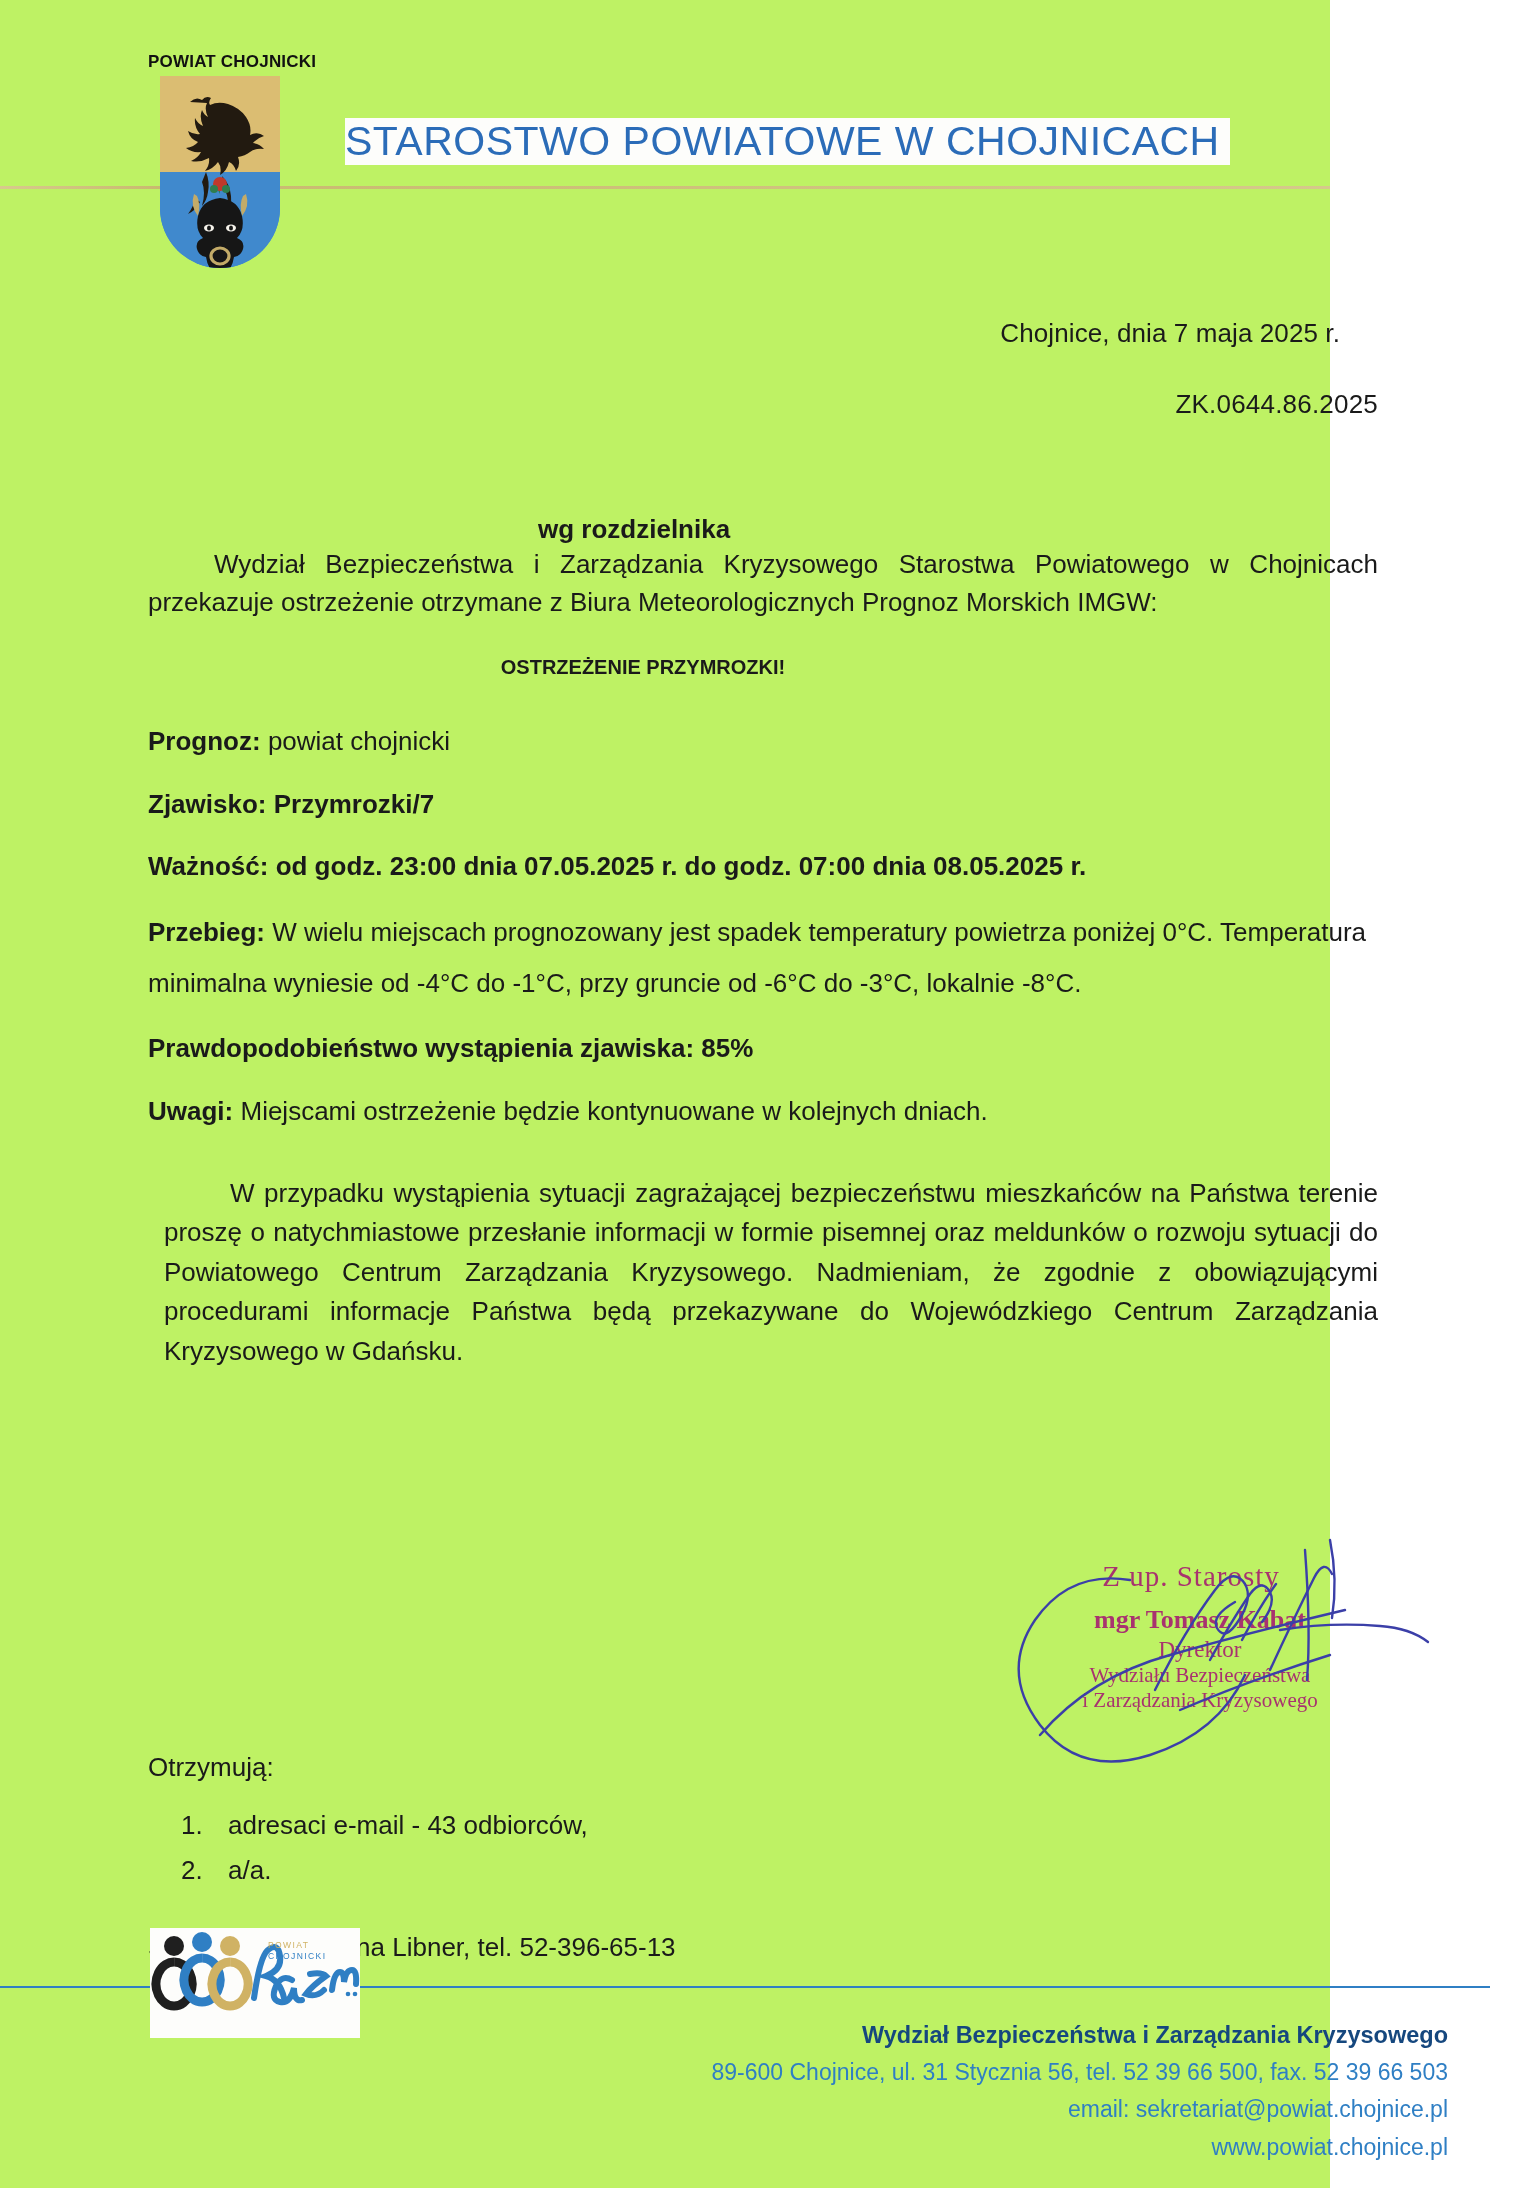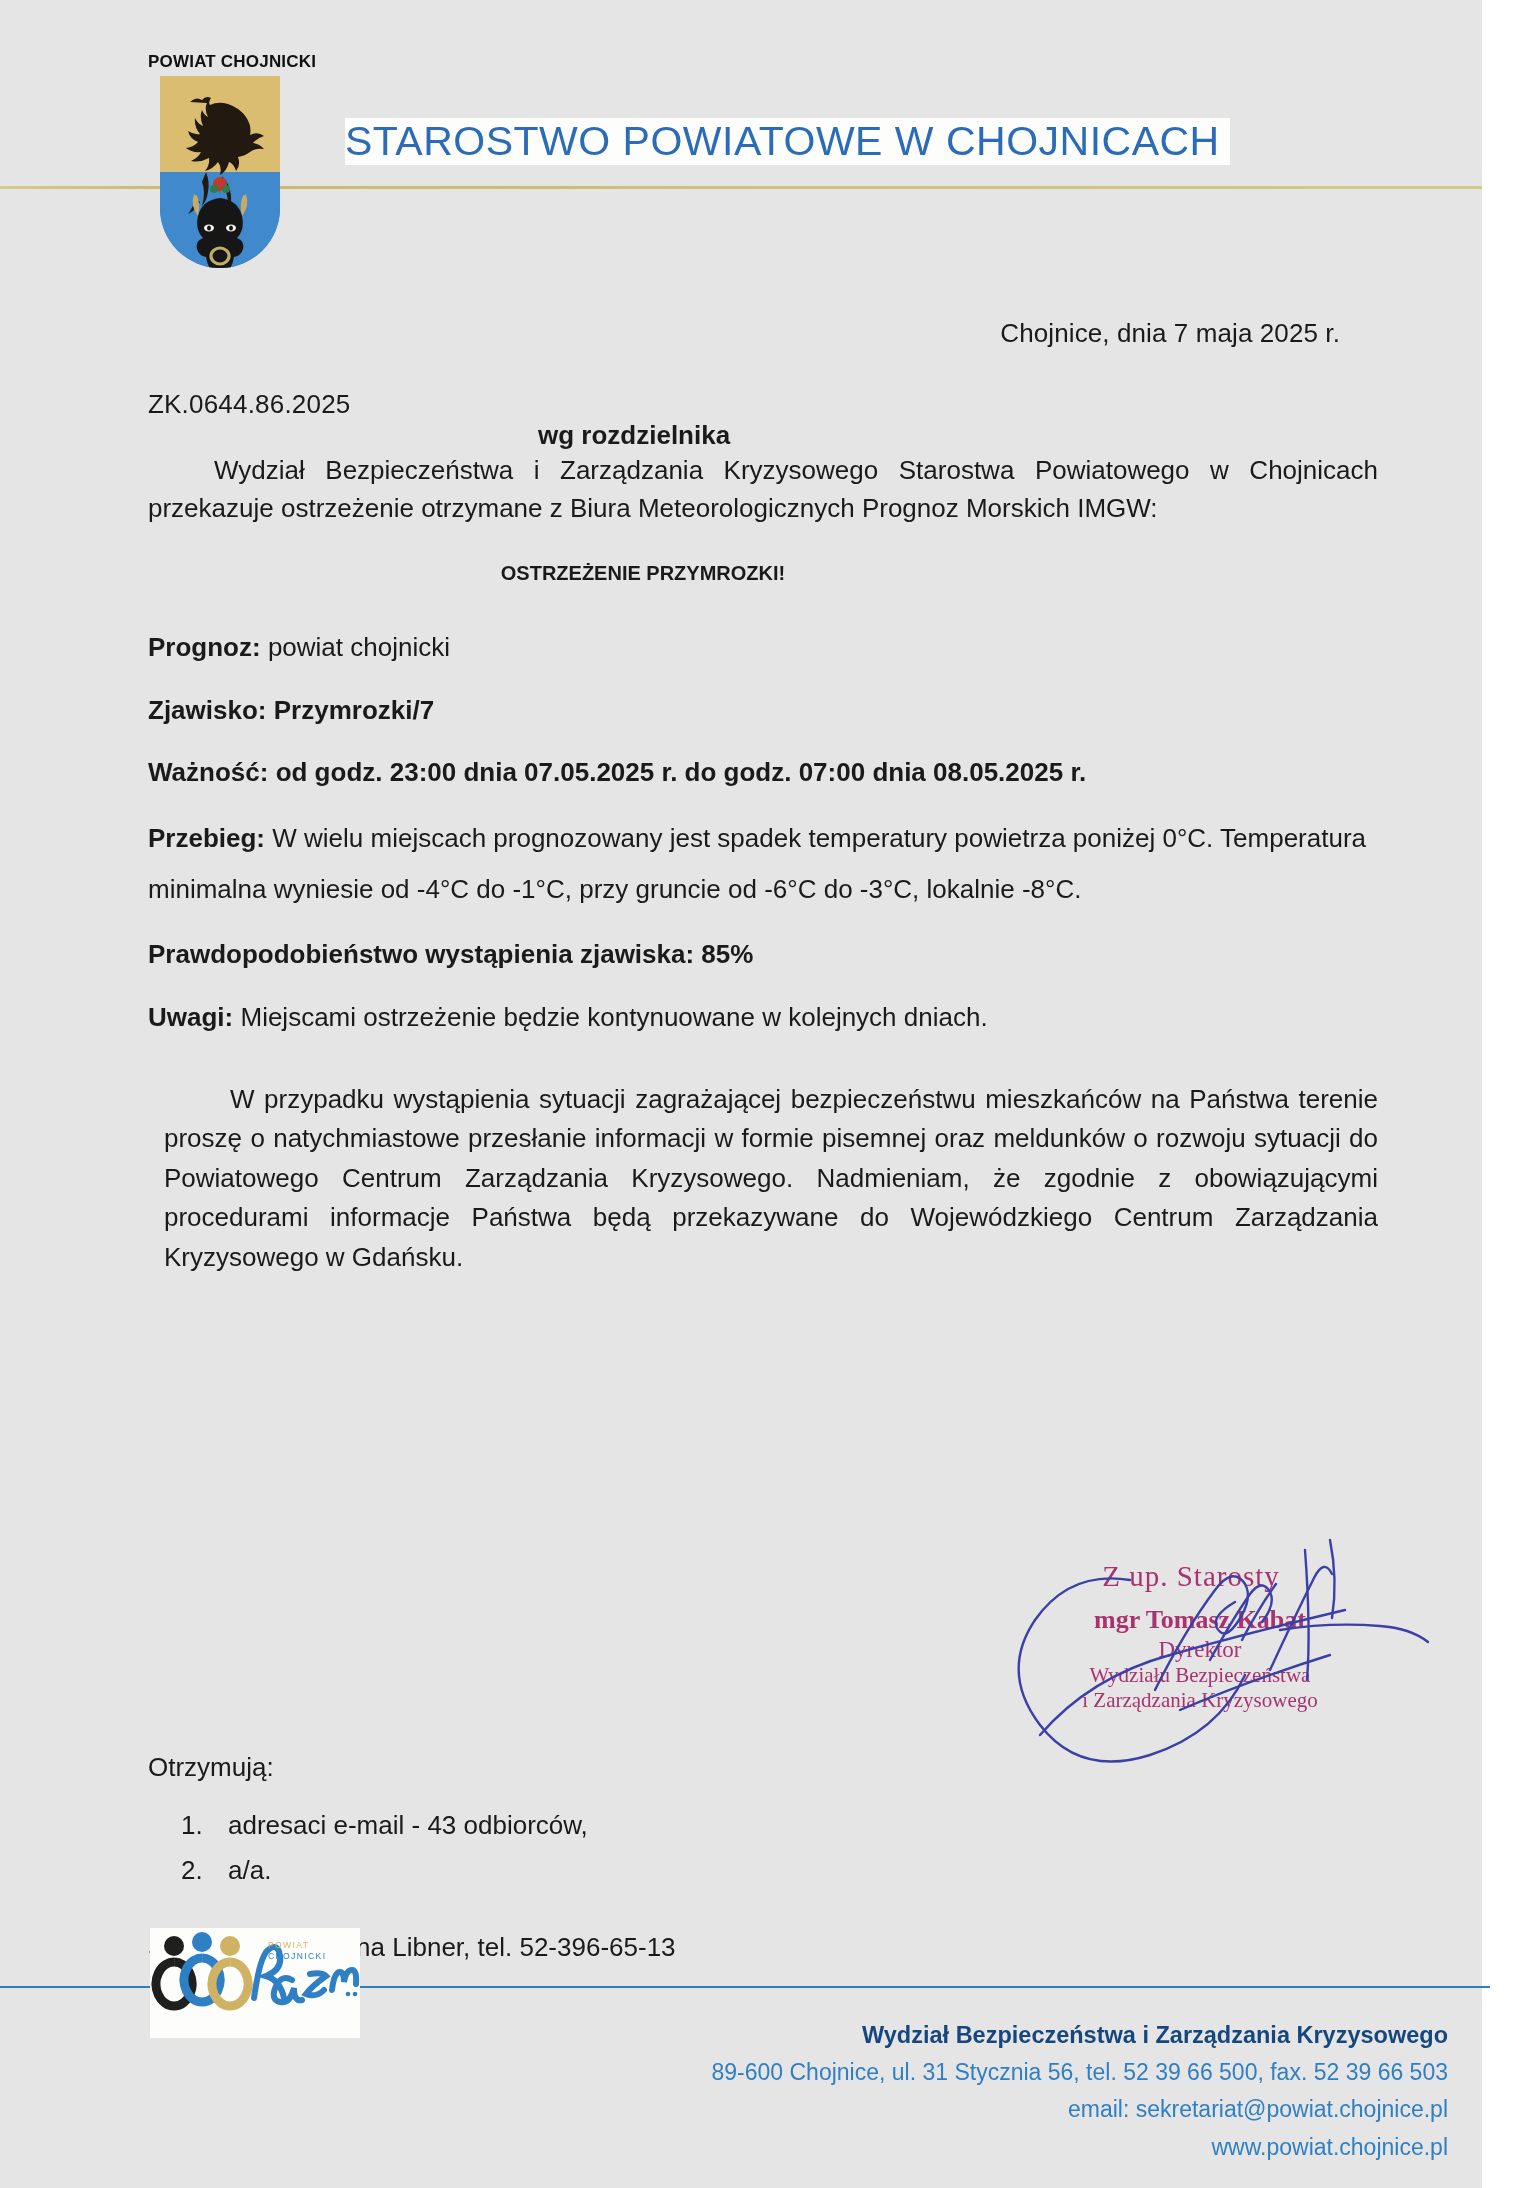--- a/index.html
+++ b/index.html
@@ -12,23 +12,23 @@
     width: 1518px;
     height: 2188px;
     position: relative;
     font-family: "Liberation Sans", sans-serif;
     color: #1a1a1a;
     overflow: hidden;
   }
 
   .page {
     position: relative;
-    width: 1482px;
+    width: 1330px;
     height: 2188px;
-    background: #e5e5e5;
+    background: #bef264;
   }
 
   
   .header {
     position: relative;
     height: 300px;
   }
   .header-rule {
     position: absolute;
     left: 0;
@@ -103,21 +103,23 @@
 
   .date-line {
     text-align: right;
     font-size: 26px;
     padding-right: 38px;
     margin-bottom: 40px;
     letter-spacing: 0.1px;
   }
   .ref-no {
     font-size: 26px;
+    margin-bottom: 94px;
     letter-spacing: 0.2px;
+    text-align: right;
   }
   .recipient {
     text-align: left;
     font-size: 26px;
     font-weight: bold;
     padding-left: 390px;
   }
 
   p.para {
     font-size: 26px;

